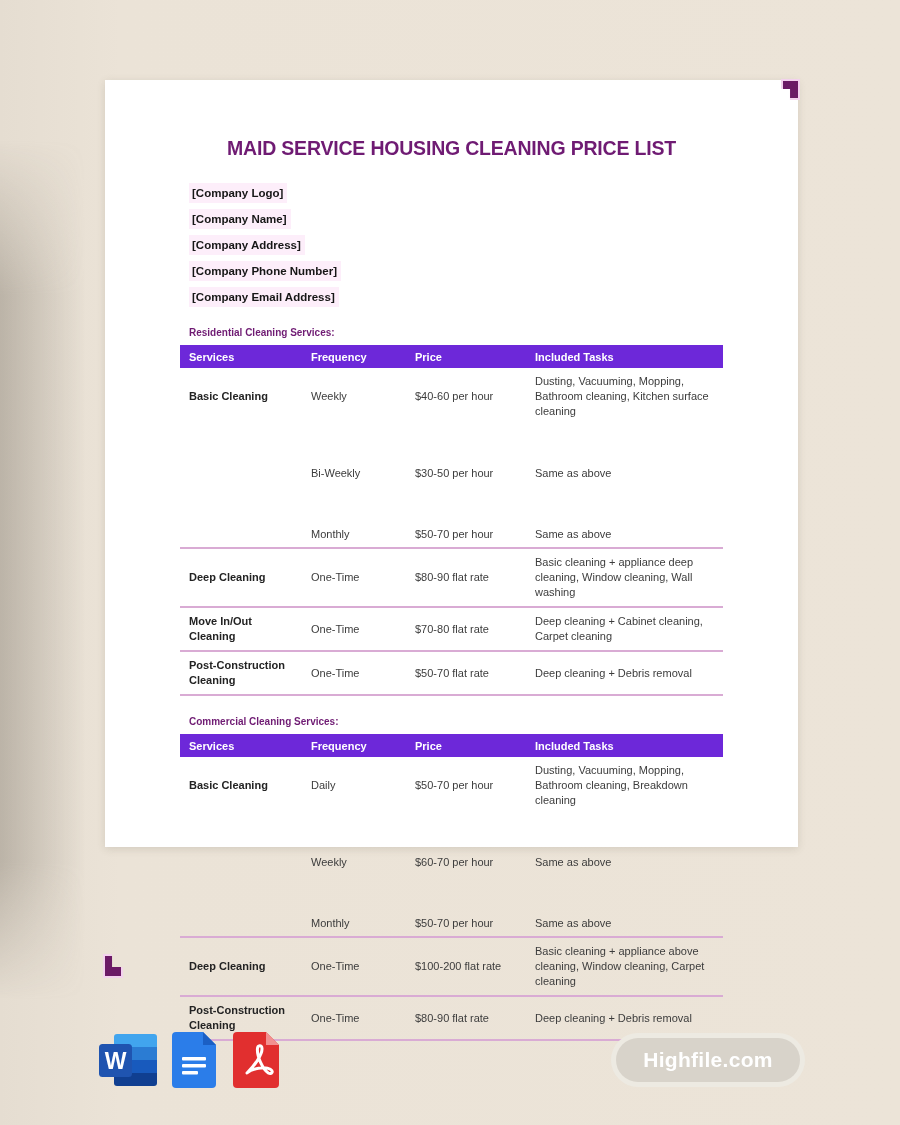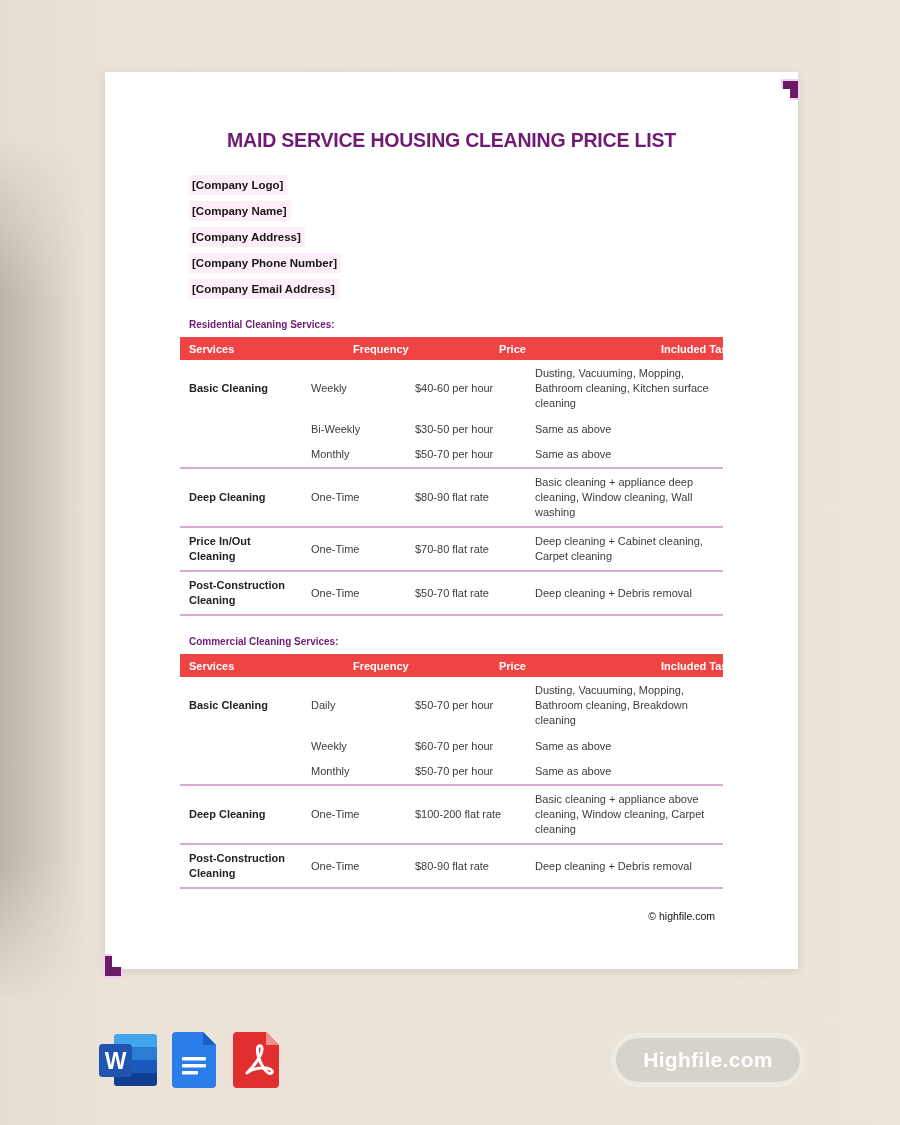--- a/index.html
+++ b/index.html
@@ -13,21 +13,21 @@
   .stage { position:absolute; inset:0; background:linear-gradient(90deg,#e5ddd1 0,#ebe3d7 120px,#ece4d8 100%); }
   .left-shade {
     position:absolute; left:0; top:140px; width:95px; height:860px;
     background:linear-gradient(90deg, rgba(130,122,110,.42), rgba(130,122,110,0) 90%);
     -webkit-mask-image:linear-gradient(180deg, transparent 0, #000 18%, #000 84%, transparent 100%);
     mask-image:linear-gradient(180deg, transparent 0, #000 18%, #000 84%, transparent 100%);
   }
 
   
   .doc-page {
-    position:absolute; left:105px; top:72px; width:693px; height:897px;
+    position:absolute; left:105px; top:80px; width:693px; height:767px;
     background:#ffffff;
     box-shadow:0 2px 8px rgba(90,80,60,.16);
   }
   .doc-inner { position:absolute; left:75px; right:75px; top:0; bottom:0; }
 
   .doc-title {
     margin-top:57px;
     text-align:center;
     font-size:19.5px; font-weight:bold; letter-spacing:-.2px;
     color:#6f1b73;
@@ -46,28 +46,28 @@
     margin-top:20px; margin-left:9px;
     font-size:10px; font-weight:bold; color:#6f1b73;
   }
 
   .ptable { margin-top:7px; width:543px; }
   .thead, .trow {
     display:grid;
     grid-template-columns:122px 104px 120px 1fr;
   }
   .thead {
-    background:#ef4444; height:23px; align-items:center;gap:42px;
+    background:#6d28d9; height:23px; align-items:center;
   }
   .hc {
     color:#ffffff; font-size:11px; font-weight:bold; padding-left:9px;
     white-space:nowrap;
   }
   .trow { align-items:center; padding:6px 0; }
-  .trow.sub { padding:5px 0; }
+  .trow.sub { padding:5px 0;margin-top:36px; }
   .trow.rule { border-bottom:2px solid #d9abd4; }
   .c {
     font-size:11px; line-height:15px; color:#3c3c3c; padding-left:9px;
   }
   .c.svc { font-weight:bold; color:#232323; padding-right:6px; }
   .c.tasks { padding-right:14px; }
 
   .copyright {
     margin-top:21px; padding-right:8px;
     text-align:right;
@@ -158,21 +158,21 @@
           <div class="c">$50-70 per hour</div>
           <div class="c tasks">Same as above</div>
         </div>
         <div class="trow rule">
           <div class="c svc">Deep Cleaning</div>
           <div class="c">One-Time</div>
           <div class="c">$80-90 flat rate</div>
           <div class="c tasks">Basic cleaning + appliance deep cleaning, Window cleaning, Wall washing</div>
         </div>
         <div class="trow rule">
-          <div class="c svc">Price In/Out Cleaning</div>
+          <div class="c svc">Move In/Out Cleaning</div>
           <div class="c">One-Time</div>
           <div class="c">$70-80 flat rate</div>
           <div class="c tasks">Deep cleaning + Cabinet cleaning, Carpet cleaning</div>
         </div>
         <div class="trow rule">
           <div class="c svc">Post-Construction Cleaning</div>
           <div class="c">One-Time</div>
           <div class="c">$50-70 flat rate</div>
           <div class="c tasks">Deep cleaning + Debris removal</div>
         </div>

